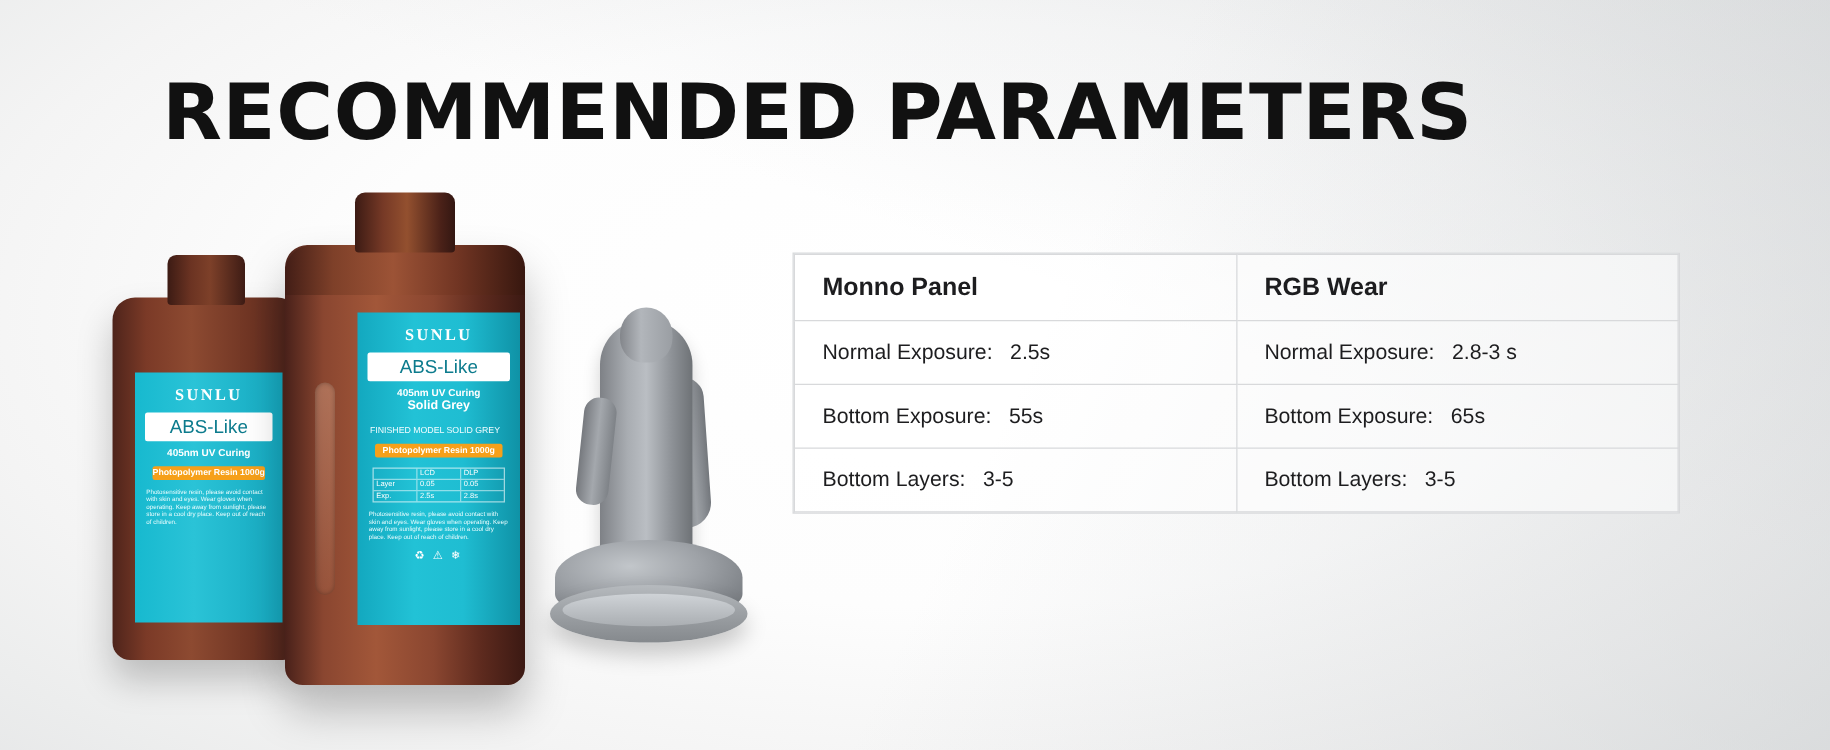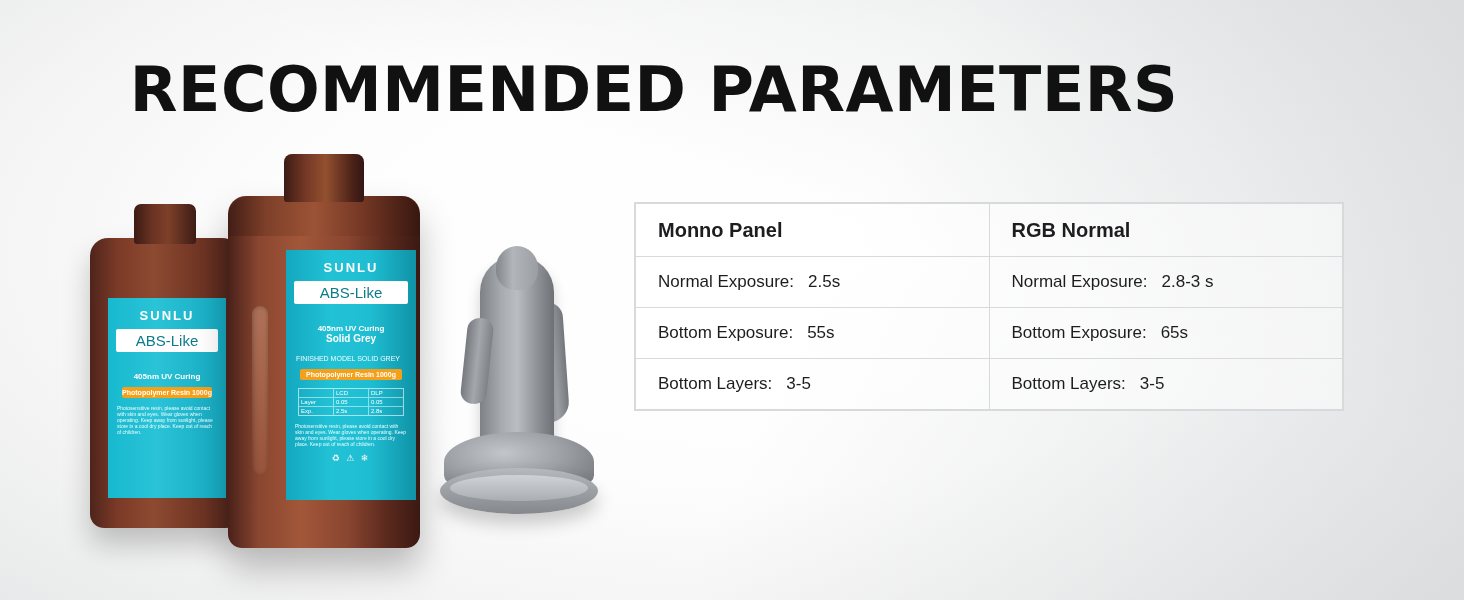--- a/index.html
+++ b/index.html
@@ -131,38 +131,39 @@
     overflow: hidden;
     color: #ffffff;
   }
   .brand {
     font-size: 13px;
     font-weight: 700;
     letter-spacing: 2px;
     text-align: center;
     margin-top: 10px;
     color: #ffffff;
+    font-family: Liberation Serif, serif;
   }
   .prod-name {
     margin-top: 6px;
     margin-left: 8px;
     margin-right: 8px;
     background: #ffffff;
     color: #0c7b8d;
     text-align: center;
     font-size: 15px;
     font-weight: 400;
     padding: 3px 0;
     border-radius: 2px;
   }
   .prod-sub {
     text-align: center;
     font-size: 8px;
     font-weight: 700;
-    margin-top: 20px;
+    margin-top: 5px;
     color: #ffffff;
   }
   .label-block {
     margin: 10px 10px 0 10px;
     font-size: 7px;
     line-height: 9px;
     color: #f2fdff;
   }
   .label-color {
     text-align: center;
@@ -373,21 +374,21 @@
       <div class="fig-rocks"></div>
       <div class="fig-base"></div>
     </div>
   </div>
 
   <div class="table-wrap">
     <table class="params">
       <thead>
         <tr>
           <th>Monno Panel</th>
-          <th>RGB Normal</th>
+          <th>RGB Wear</th>
         </tr>
       </thead>
       <tbody>
         <tr>
           <td><span class="k">Normal Exposure:</span><span class="v">2.5s</span></td>
           <td><span class="k">Normal Exposure:</span><span class="v">2.8-3 s</span></td>
         </tr>
         <tr>
           <td><span class="k">Bottom Exposure:</span><span class="v">55s</span></td>
           <td><span class="k">Bottom Exposure:</span><span class="v">65s</span></td>

